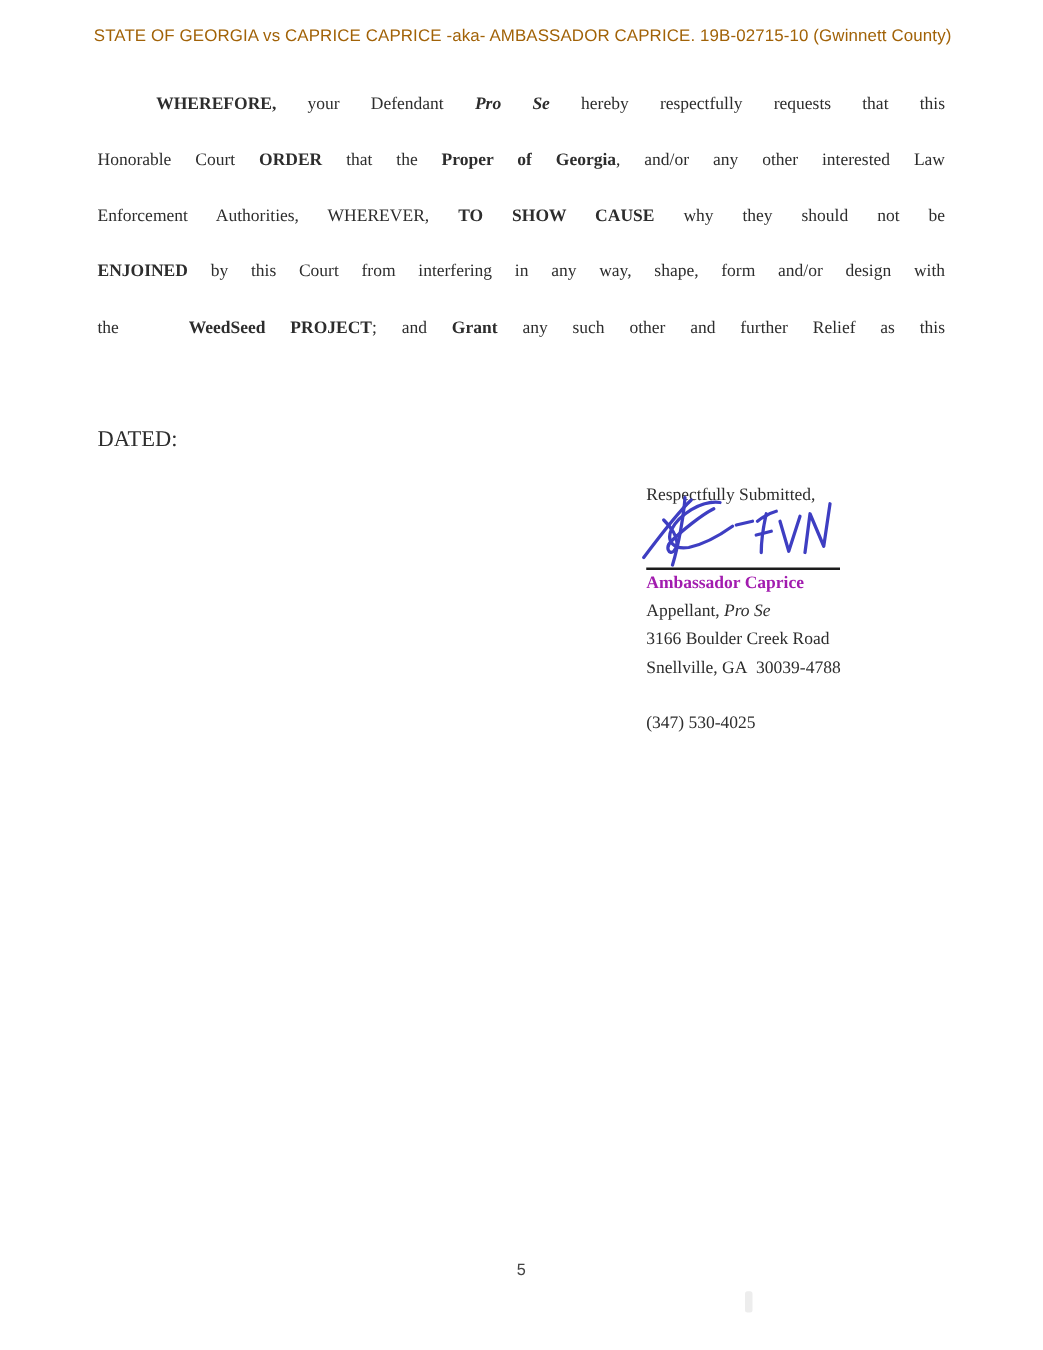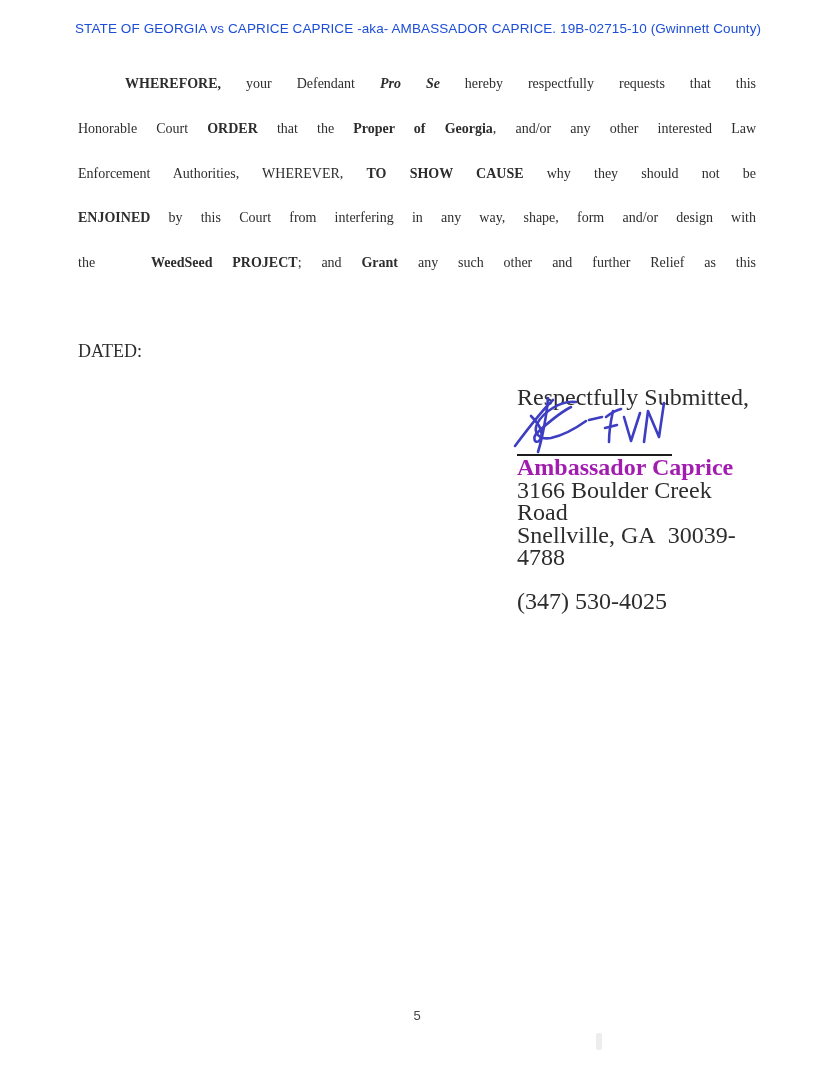--- a/index.html
+++ b/index.html
@@ -9,21 +9,21 @@
     position: relative;
     font-family: "Liberation Serif", serif;
     color: #2d2d2d;
     overflow: hidden;
   }
 
   
   .doc-header {
     position: absolute; top: 21px; left: 75px; width: 700px;
     font-family: "Liberation Sans", sans-serif;
-    font-size: 13.5px; color: #1d4ed8; letter-spacing: 0.1px;
+    font-size: 13.5px; color: #a16207; letter-spacing: 0.1px;
   }
 
   
   .body-par {
     position: absolute; top: 62px; left: 78px; width: 678px;
     font-size: 14px;
   }
   .body-line {
     height: 44.8px; line-height: 44.8px;
     text-align: justify; text-align-last: justify;
@@ -35,21 +35,21 @@
   
   .dated-block {
     position: absolute; top: 340px; left: 78px;
     display: flex; font-size: 18px; line-height: 22.4px;
   }
   .dated-label { width: 98px; }
 
   
   .sig-block {
     position: absolute; top: 386px; left: 517px; width: 240px;
-    font-size: 24px; line-height: 22.4px;
+    font-size: 14px; line-height: 22.4px;
   }
   .sig-area { position: relative; height: 48px; }
   .sig-rule {
     position: absolute; bottom: 0; left: 0; width: 155px; height: 2px;
     background: #1c1c1c;
   }
   .sig-svg {
     position: absolute; left: -8px; top: -14px;
     width: 170px; height: 62px; overflow: visible;
   }
@@ -99,20 +99,21 @@
       <path class="ink" d="M 80,26 L 93,23"></path>
       <path class="ink" d="M 104,17 C 102,26 100,40 100,48"></path>
       <path class="ink" d="M 97,23 C 102,19 108,16 112,15"></path>
       <path class="ink" d="M 96,34 L 108,31"></path>
       <path class="ink" d="M 115,23 L 122,47 L 131,19"></path>
       <path class="ink" d="M 135,48 L 139,17 L 150,43 L 155,9"></path>
     </svg>
     <div class="sig-rule"></div>
   </div>
   <div class="sig-name">Ambassador Caprice</div>
+  <div><span>Appellant, </span><i>Pro Se</i></div>
   <div>3166 Boulder Creek Road</div>
   <div>Snellville, GA&nbsp; 30039-4788</div>
   <div class="sig-phone">(347) 530-4025</div>
 </div>
 
 <div class="page-number">5</div>
 
 <div class="scan-artifact"></div>
 
 </body></html>

